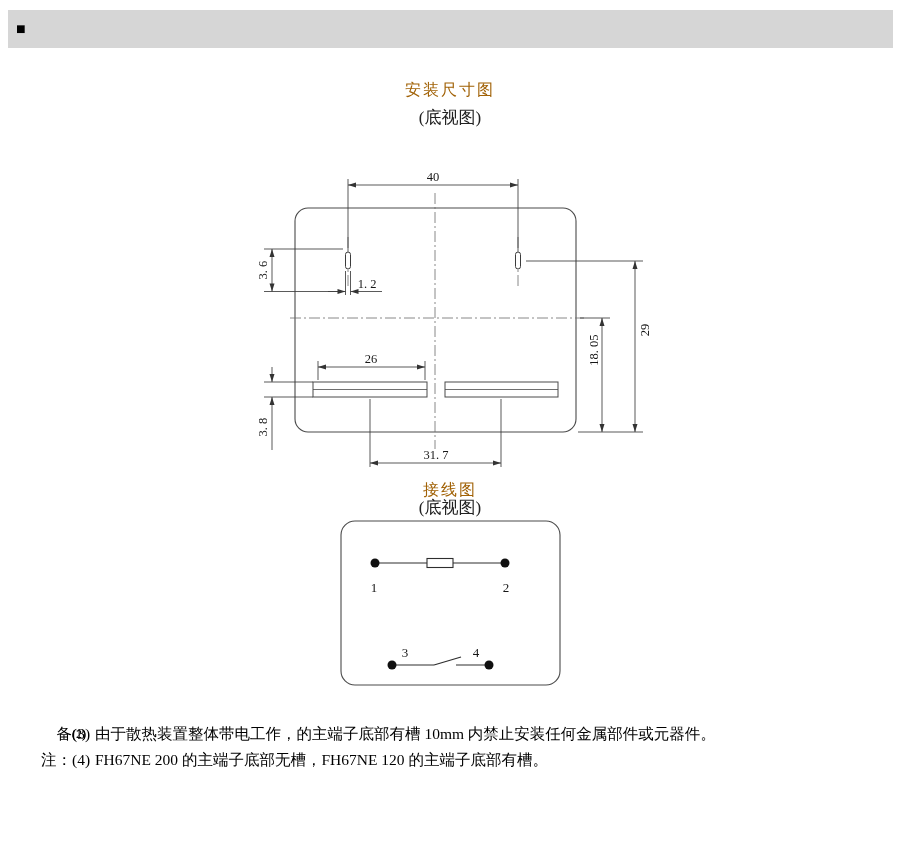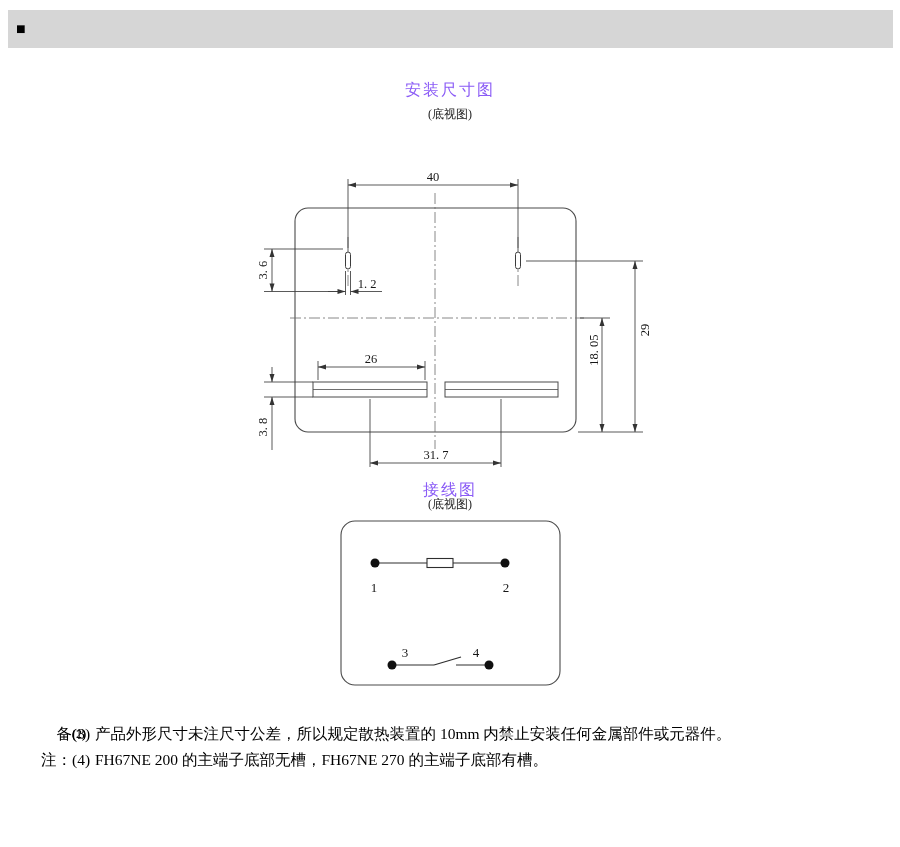--- a/index.html
+++ b/index.html
@@ -15,26 +15,26 @@
     position:absolute; left:8px; top:10px; width:885px; height:38px;
     background:#d6d6d6; display:flex; align-items:center; padding-left:8px;
     font-weight:bold; font-size:19px; letter-spacing:0.5px;
   }
   .header-bullet { margin-right:7px; font-size:16px; line-height:1; }
 
   
   .diagram-title {
     position:absolute; left:0; width:900px; text-align:center;
     font-family:"Liberation Serif","DejaVu Serif",serif;
-    font-size:16px; letter-spacing:2px; color:#8b5cf6;
+    font-size:16px; letter-spacing:2px; color:#a16207;
   }
   .diagram-subtitle {
     position:absolute; left:0; width:900px; text-align:center;
     font-family:"Liberation Serif","DejaVu Serif",serif;
-    font-size:12px; color:#222;
+    font-size:17px; color:#222;
   }
   #install-title { top:80px; }
   #install-subtitle { top:106px; }
   #wiring-title { top:480px; }
   #wiring-subtitle { top:496px; }
 
   
   #install-svg { position:absolute; left:240px; top:163px; }
   #wiring-svg  { position:absolute; left:335px; top:513px; }
 
@@ -173,22 +173,22 @@
     <div class="notes-label">备注：</div>
     <ol class="notes-list">
       <li class="note-item">
         <span class="note-num sm">(1)</span>
       </li>
       <li class="note-item">
         <span class="note-num sm">(2)</span>
       </li>
       <li class="note-item">
         <span class="note-num">(3)</span>
-        <span class="note-text">产品外形尺寸未注尺寸公差，所以规定散热装置的 10mm 内禁止安装任何金属部件或元器件。</span>
+        <span class="note-text">由于散热装置整体带电工作，的主端子底部有槽 10mm 内禁止安装任何金属部件或元器件。</span>
       </li>
       <li class="note-item">
         <span class="note-num">(4)</span>
-        <span class="note-text">FH67NE 200 的主端子底部无槽，FH67NE 270 的主端子底部有槽。</span>
+        <span class="note-text">FH67NE 200 的主端子底部无槽，FH67NE 120 的主端子底部有槽。</span>
       </li>
     </ol>
   </div>
 
 </div>
 
 </body></html>

